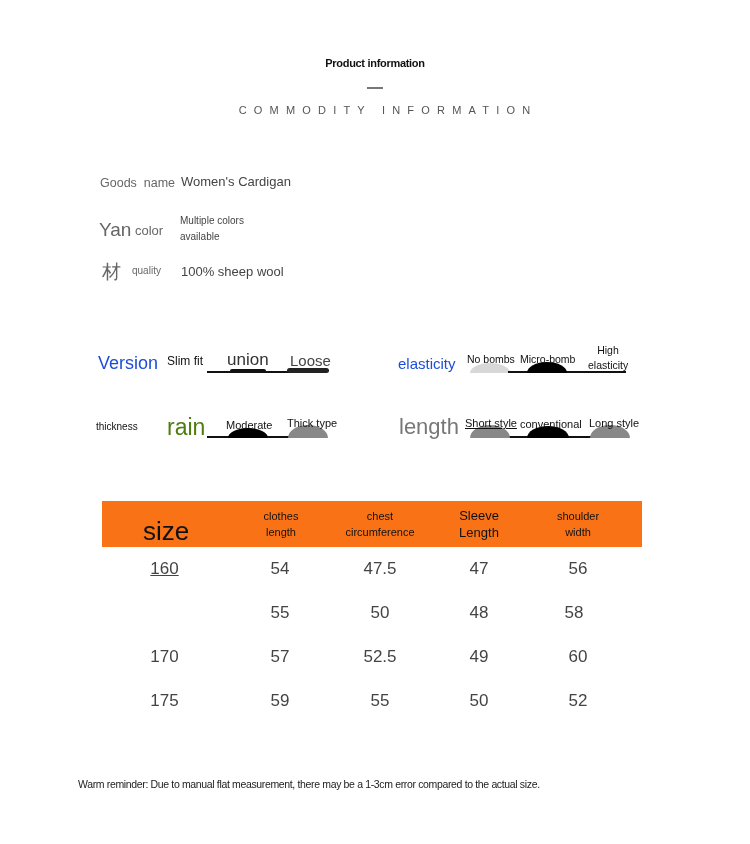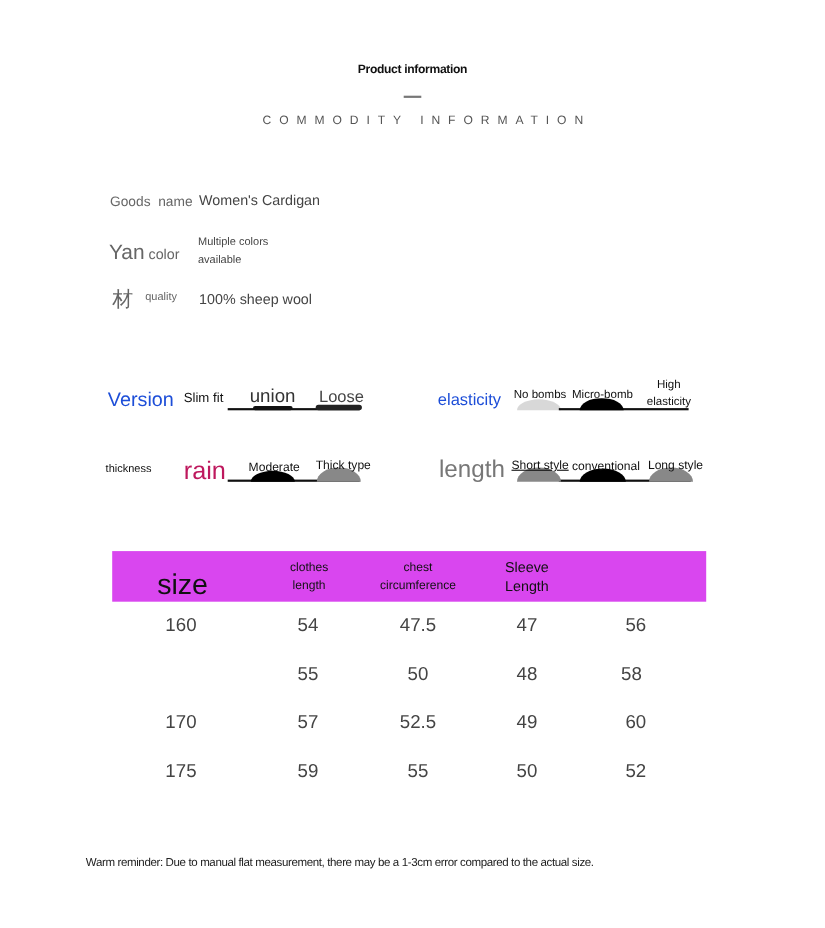--- a/index.html
+++ b/index.html
@@ -13,21 +13,21 @@
 
   .info-label { color:#666; font-size:13px; }
   .info-value { color:#444; font-size:13px; }
 
   .attr-label { color:#1d4ed8; }
   .opt { font-size:11px; color:#111; white-space:nowrap; }
   .bar-line { height:2px; background:#111; }
   .blob { border-radius:50% 50% 0 0 / 100% 100% 0 0; }
 
   #size-table { left:102px; top:501px; width:540px; }
-  #table-header { height:46px; background:#d946ef; position:relative; }
+  #table-header { height:46px; background:#f97316; position:relative; }
   .th { position:absolute; top:0; height:46px; display:flex; align-items:center; justify-content:center;
         text-align:center; color:#111; font-size:11px; line-height:16px; }
   .row { position:relative; height:44px; }
   .td { position:absolute; top:0; height:44px; display:flex; align-items:center; justify-content:center;
         color:#444; font-size:17px; }
 
   #reminder { left:78px; top:778px; font-size:10.5px; color:#222; letter-spacing:-0.35px; white-space:nowrap; }
 </style>
 </head>
 <body>
@@ -73,21 +73,21 @@
   <div class="abs opt" style="left:467px;top:353px;font-size:10.5px;">No bombs</div>
   <div class="abs opt" style="left:520px;top:353px;font-size:10.5px;">Micro-bomb</div>
   <div class="abs opt" style="left:588px;top:343px;width:40px;text-align:center;font-size:10.5px;line-height:15px;">
     <div>High</div>
     <div>elasticity</div>
   </div>
 </div>
 
 <div>
   <div class="abs" style="left:96px;top:421px;font-size:10px;color:#111;">thickness</div>
-  <div class="abs" style="left:167px;top:414px;font-size:23px;color:#be185d;">rain</div>
+  <div class="abs" style="left:167px;top:414px;font-size:23px;color:#4d7c0f;">rain</div>
   <div class="abs bar-line" style="left:207px;top:436px;width:120px;"></div>
   <div class="abs blob" style="left:228px;top:428px;width:40px;height:10px;background:#000;"></div>
   <div class="abs blob" style="left:288px;top:425px;width:40px;height:13px;background:#888;"></div>
   <div class="abs opt" style="left:226px;top:419px;font-size:11px;">Moderate</div>
   <div class="abs opt" style="left:287px;top:417px;font-size:11px;">Thick type</div>
 </div>
 
 <div>
   <div class="abs attr-label" style="left:399px;top:414px;font-size:22px;color:#777;">length</div>
   <div class="abs bar-line" style="left:508px;top:436px;width:120px;"></div>
@@ -107,24 +107,28 @@
       <span>length</span>
     </div>
     <div class="th" style="left:230px;width:96px;flex-direction:column;">
       <span>chest</span>
       <span>circumference</span>
     </div>
     <div class="th" style="left:326px;width:102px;flex-direction:column;font-size:13px;line-height:17px;">
       <span>Sleeve</span>
       <span>Length</span>
     </div>
+    <div class="th" style="left:428px;width:96px;flex-direction:column;">
+      <span>shoulder</span>
+      <span>width</span>
+    </div>
   </div>
 
   <div class="row">
-    <div class="td" style="left:20px;width88px;width:85px;">160</div>
+    <div class="td" style="left:20px;width88px;width:85px;text-decoration:underline;">160</div>
     <div class="td" style="left:128px;width:100px;text-align:right;">54</div>
     <div class="td" style="left:230px;width:96px;">47.5</div>
     <div class="td" style="left:326px;width:102px;">47</div>
     <div class="td" style="left:428px;width:96px;">56</div>
   </div>
   <div class="row">
     <div class="td" style="left:128px;width:100px;">55</div>
     <div class="td" style="left:230px;width:96px;">50</div>
     <div class="td" style="left:326px;width:102px;">48</div>
     <div class="td" style="left:424px;width:96px;">58</div>

